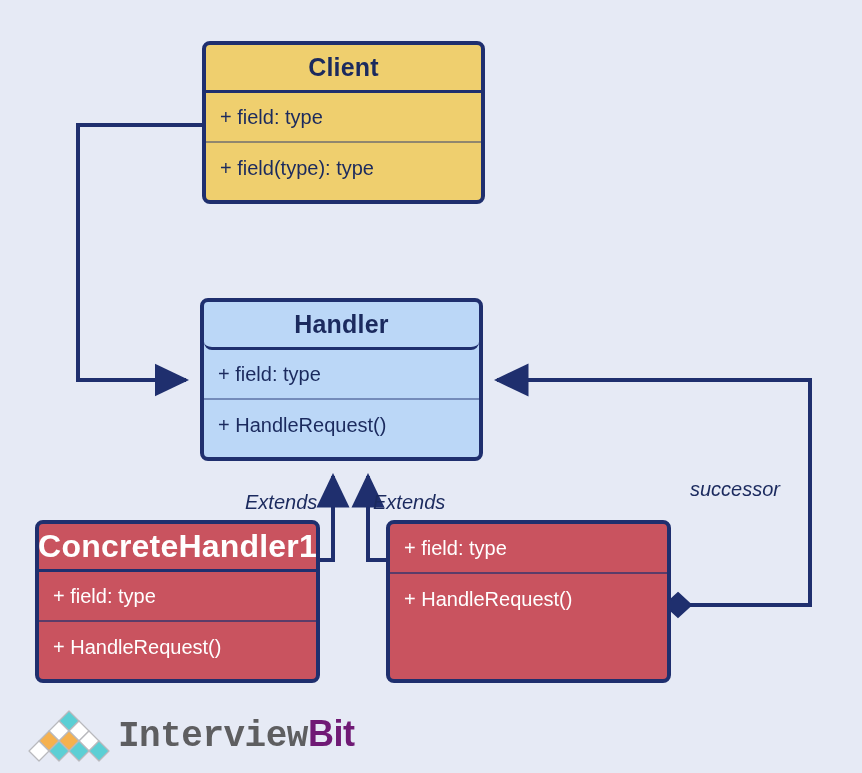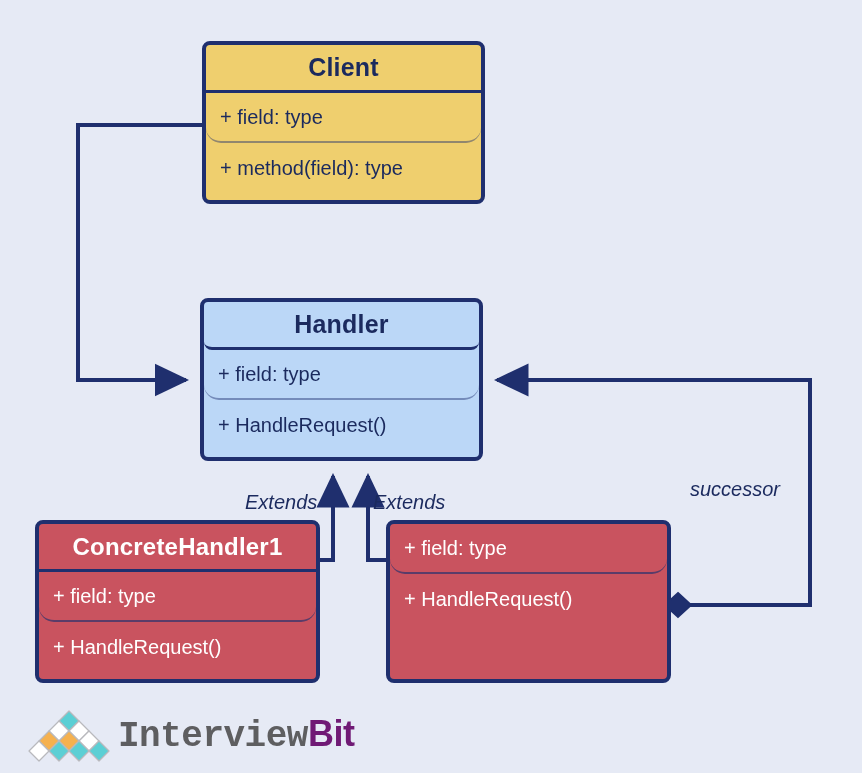--- a/index.html
+++ b/index.html
@@ -45,21 +45,20 @@
     border-bottom: 3px solid #1f2f6e;
     display: flex;
     align-items: center;
     justify-content: center;
   }
   .uml-row {
     box-sizing: border-box;
     display: flex;
     align-items: center;
     padding-left: 14px;
-    border-radius: 15px;
   }
   .uml-row.divided {
     border-bottom: 2px solid rgba(31,47,110,.45);
   }
 
   
   #box-client {
     left: 202px; top: 41px; width: 283px; height: 163px;
     background: #efcf6e;
   }
@@ -69,21 +68,21 @@
   
   #box-handler {
     left: 200px; top: 298px; width: 283px; height: 163px;
     background: #bbd7f7;
   }
   #box-handler .uml-title { height: 48px; font-size: 25px; color: #1b2a5e; border-radius: 8px; }
   #box-handler .uml-row  { height: 50px; font-size: 20px; color: #1b2a5e; }
 
   
   .uml-class.concrete { background: #c9535f; }
-  .uml-class.concrete .uml-title { height: 48px; font-size: 24px; color: #ffffff; }
+  .uml-class.concrete .uml-title { height: 48px; font-size: 32px; color: #ffffff; }
   .uml-class.concrete .uml-row  { height: 50px; font-size: 20px; color: #ffffff; }
   .uml-class.concrete .uml-row.divided { border-bottom: 2px solid rgba(31,47,110,.65); }
 
   #box-ch1 { left: 35px;  top: 520px; width: 285px; height: 163px; }
   #box-ch2 { left: 386px; top: 520px; width: 285px; height: 163px; }
 
   
   .edge-label {
     position: absolute;
     font-size: 20px;
@@ -142,21 +141,21 @@
 
     <g>
       <path d="M 690 605 L 810 605 L 810 380 L 497 380" fill="none" stroke="#1f2f6e" stroke-width="4" marker-end="url(#arrow-open)"></path>
       <polygon points="678,593 691,605 678,617 665,605" fill="#1f2f6e" stroke="#1f2f6e" stroke-width="2"></polygon>
     </g>
   </svg>
 
   <div class="uml-class" id="box-client">
     <div class="uml-title">Client</div>
     <div class="uml-row divided">+ field: type</div>
-    <div class="uml-row">+ method(field): type</div>
+    <div class="uml-row">+ field(type): type</div>
   </div>
 
   <div class="uml-class" id="box-handler">
     <div class="uml-title">Handler</div>
     <div class="uml-row divided">+ field: type</div>
     <div class="uml-row">+ HandleRequest()</div>
   </div>
 
   <div class="uml-class concrete" id="box-ch1">
     <div class="uml-title">ConcreteHandler1</div>

